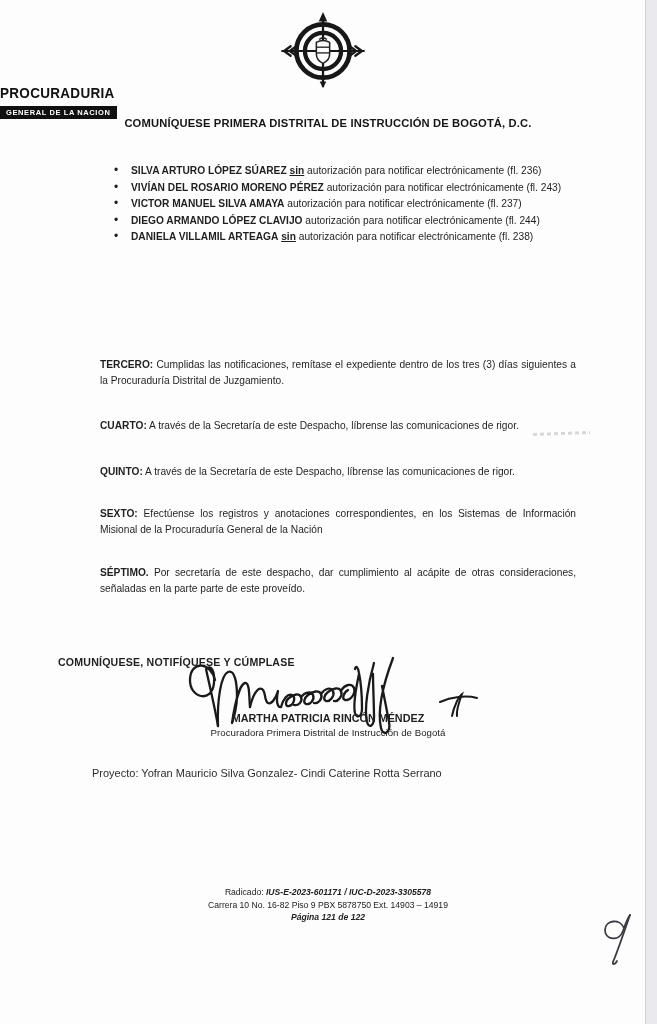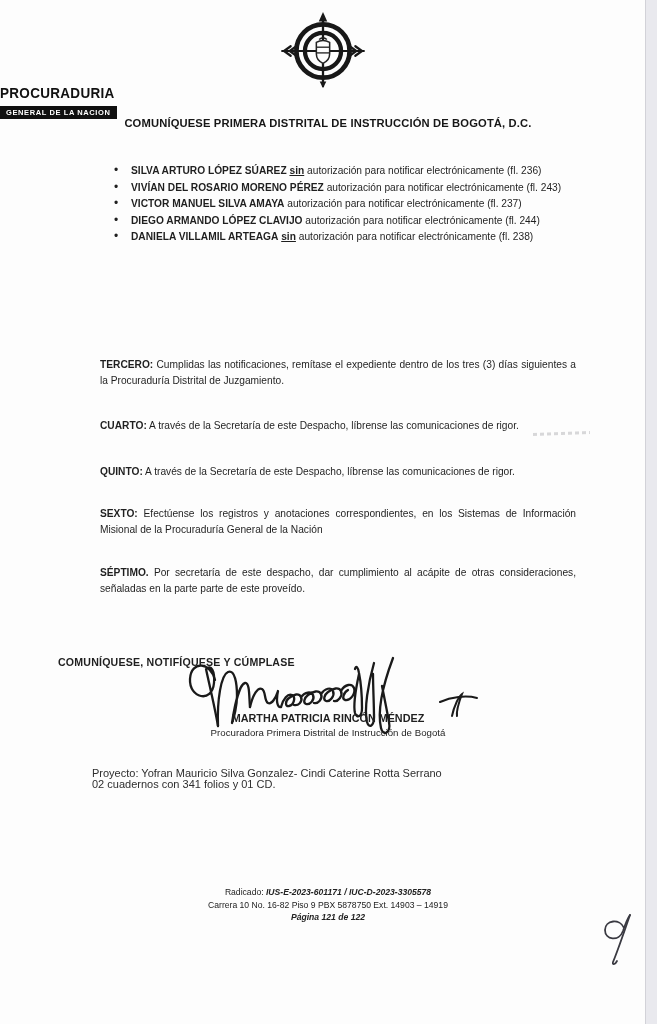--- a/index.html
+++ b/index.html
@@ -267,21 +267,20 @@
       <path d="M16,30 C18,20 23,10 26,8 C23,16 20,24 21,30"></path>
       <path d="M4,16 C15,11 30,9 41,12"></path>
     </g>
   </svg>
 
   <div class="signatory-name">MARTHA PATRICIA RINCÓN MÉNDEZ</div>
   <div class="signatory-role">Procuradora Primera Distrital de Instrucción de Bogotá</div>
 
   <div class="project-note">
     <div>Proyecto: Yofran Mauricio Silva Gonzalez- Cindi Caterine Rotta Serrano</div>
-    <div>02 cuadernos con 341 folios y 01 CD.</div>
   </div>
 
   <div class="footer">
     <div>
       <span>Radicado:</span>
       <span class="bold">IUS-E-2023-601171 / IUC-D-2023-3305578</span>
     </div>
     <div>Carrera 10 No. 16-82 Piso 9 PBX 5878750 Ext. 14903 – 14919</div>
     <div class="page-num">Página 121 de 122</div>
   </div>

